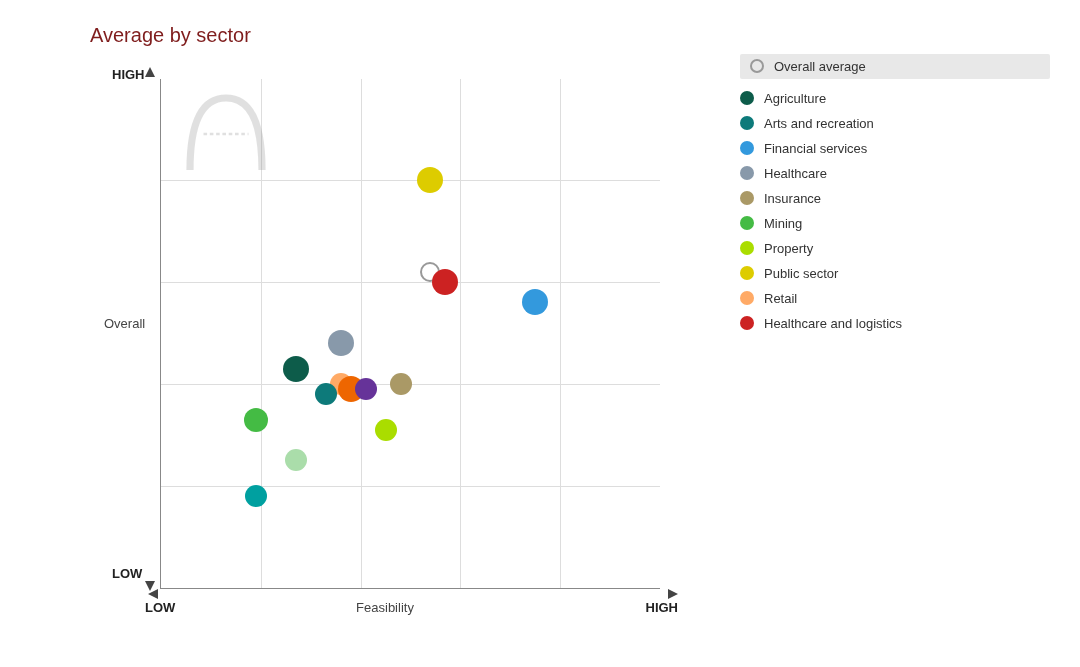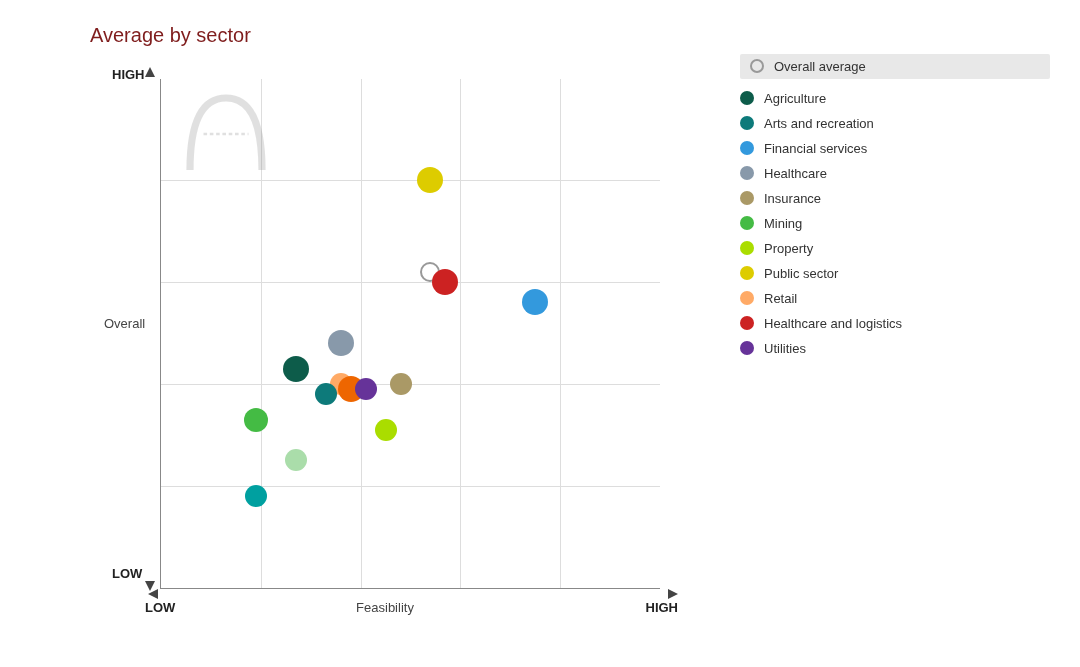--- a/index.html
+++ b/index.html
@@ -302,19 +302,15 @@
     <span class="legend-label">Public sector</span>
   </div>
         <div class="legend-item">
     <div class="legend-dot" style="background:#ffaa66"></div>
     <span class="legend-label">Retail</span>
   </div>
         <div class="legend-item">
     <div class="legend-dot" style="background:#cc2222"></div>
     <span class="legend-label">Healthcare and logistics</span>
   </div>
-        <div class="legend-item">
-    <div class="legend-dot" style="background:#663399"></div>
-    <span class="legend-label">Utilities</span>
-  </div>
       </div>
   </div>
 </div>
 
 </body></html>

